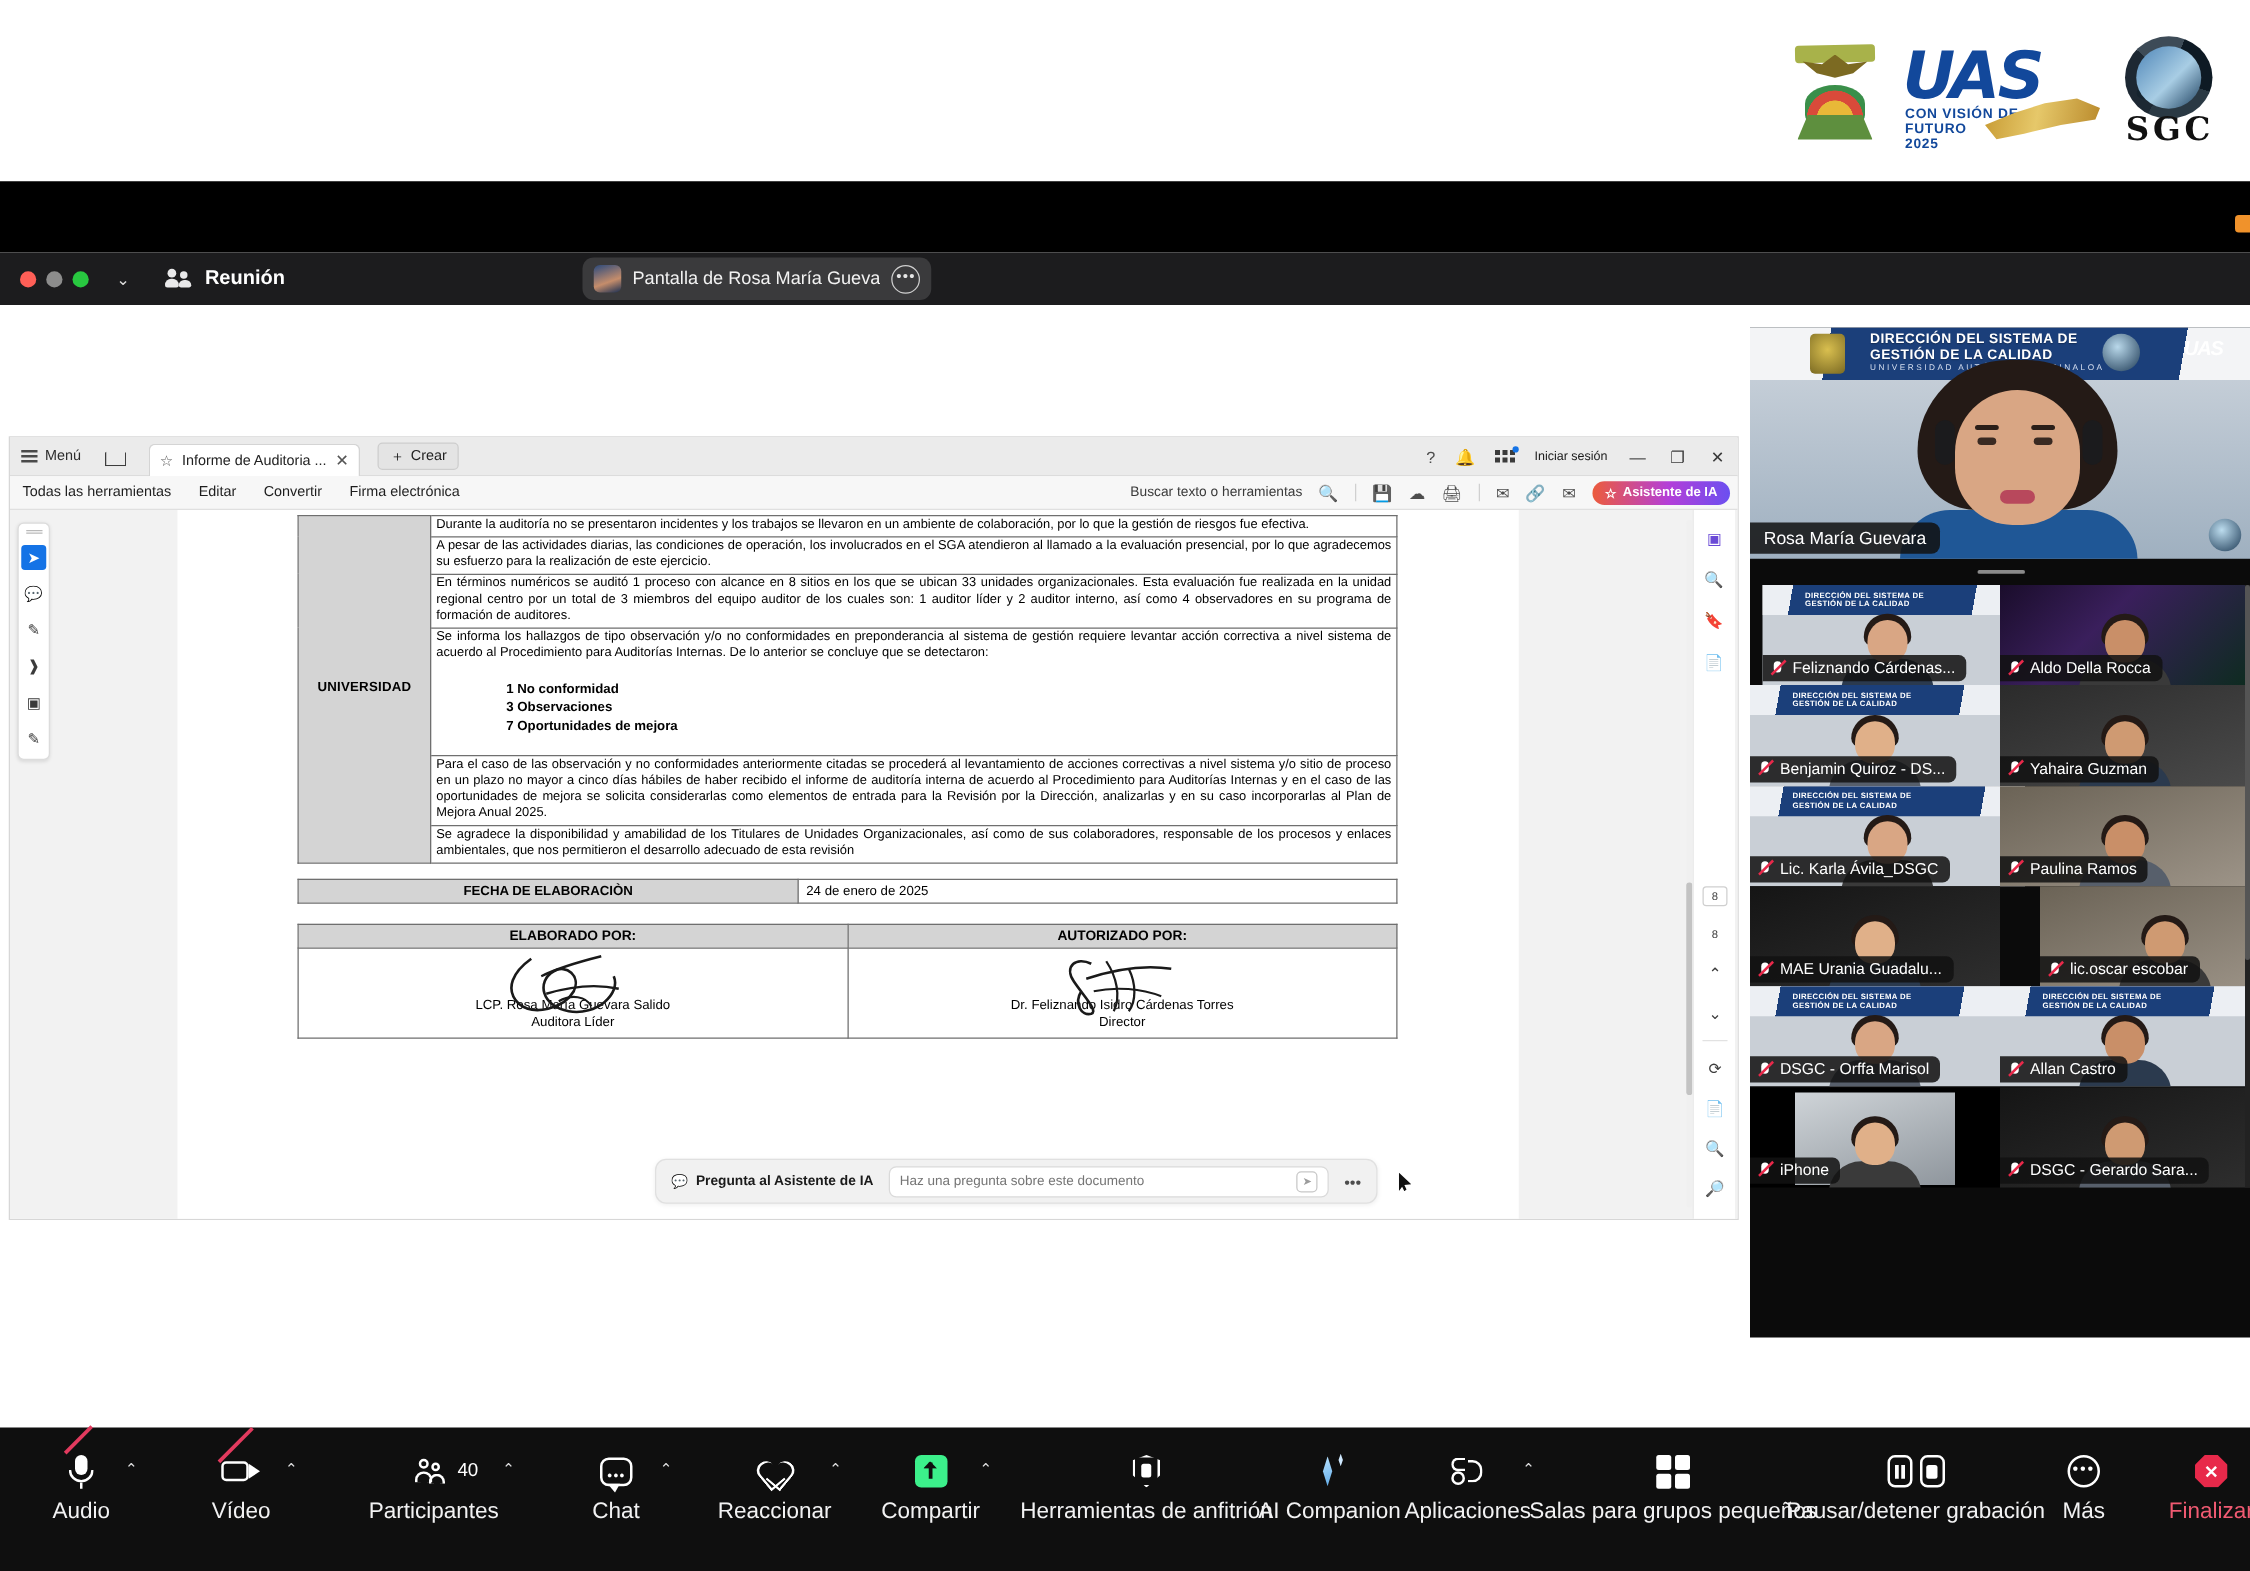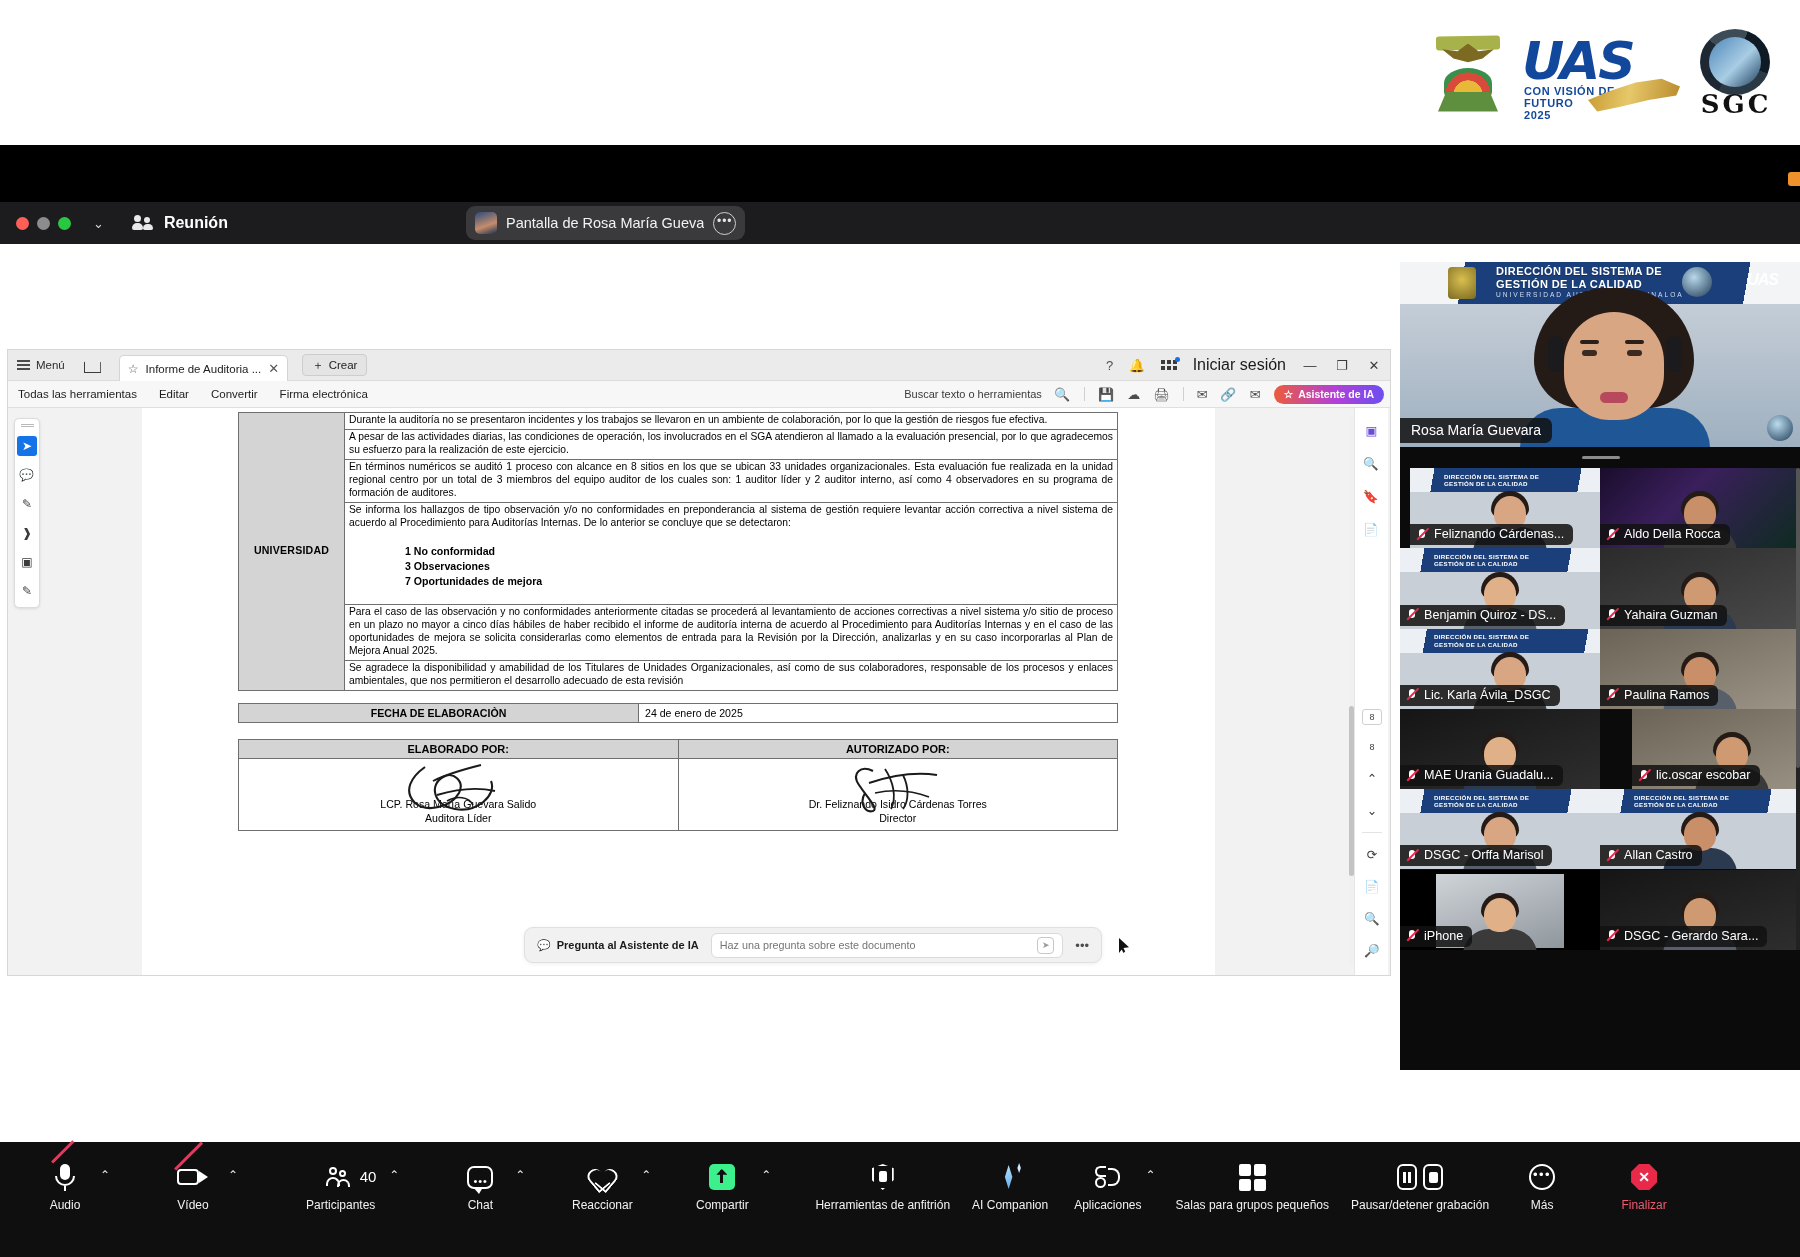--- a/index.html
+++ b/index.html
@@ -173,21 +173,21 @@
   .create-btn {
     margin-left: 14px; height: 22px; background: #e4e4e4; border: 1px solid #cdcdcd;
     border-radius: 4px; display: flex; align-items: center; gap: 5px; padding: 0 9px;
     font-size: 11.5px; color: #222;
   }
   .ac-tab-right { position: absolute; right: 8px; display: flex; align-items: center; gap: 16px; }
   .ic-sm { font-size: 13px; color: #4d4d4d; }
   .grid-blue { position: relative; display: grid; grid-template-columns: 4px 4px 4px; grid-template-rows: 4px 4px; gap: 1.6px; }
   .grid-blue i { background: #3b3b3b; }
   .grid-blue::after { content:""; position:absolute; right:-3px; top:-3px; width:5px; height:5px; border-radius:50%; background:#1473e6; }
-  .signin { font-size: 16px; color: #1a1a1a; }
+  .signin { font-size: 10px; color: #1a1a1a; }
   .winbtn { font-size: 13px; color: #3b3b3b; width: 16px; text-align: center; }
 
   .ac-toolbar {
     height: 27px; background: #f7f7f7; border-bottom: 1px solid #e0e0e0;
     display: flex; align-items: center; position: relative;
   }
   .tb-item { font-size: 11.5px; color: #1d1d1d; margin-left: 22px; }
   .tb-item:first-child { margin-left: 10px; }
   .ac-tb-right { position: absolute; right: 6px; display: flex; align-items: center; gap: 13px; }
   .search-label { font-size: 11px; color: #3a3a3a; }
@@ -278,21 +278,21 @@
   .zoom-bottom {
     position: absolute; left: 0; bottom: 0; width: 1800px; height: 115px;
     background: #0f0f0f;
     display: flex; align-items: flex-start; padding-top: 14px;
   }
   .zb-item {
     position: relative; display: flex; flex-direction: column; align-items: center;
     min-width: 62px; color: #e9e9ea;
   }
   .zb-ico { height: 42px; display: flex; align-items: center; justify-content: center; }
-  .zb-label { font-size: 12px; color: #f2f2f3; white-space: nowrap; }
+  .zb-label { font-size: 18px; color: #f2f2f3; white-space: nowrap; }
   .zb-caret { position: absolute; right: -14px; top: 12px; color: #e3e3e4; font-size: 12px; }
   .mic { position: relative; width: 22px; height: 30px; }
   .mic .body { position:absolute; left:6px; top:2px; width:10px; height:16px; border-radius:5px; background:#fff; }
   .mic .arc { position:absolute; left:1px; top:14px; width:20px; height:10px; border:2px solid #fff; border-top:none; border-radius:0 0 11px 11px; }
   .mic .stem { position:absolute; left:10px; top:24px; width:2px; height:5px; background:#fff; }
   .slash { position:absolute; left:-2px; top:-1px; width:30px; height:2.6px; background:#e23a5e; transform: rotate(-45deg); transform-origin: left center; }
   .cam { position: relative; width: 32px; height: 22px; }
   .cam .rect { position:absolute; left:0; top:3px; width:22px; height:16px; border:2px solid #fff; border-radius:4px; }
   .cam .tri { position:absolute; left:22px; top:5px; width:0;height:0; border-top:6px solid transparent; border-bottom:6px solid transparent; border-left:9px solid #fff; }
   .ppl { position: relative; width: 30px; height: 22px; }

